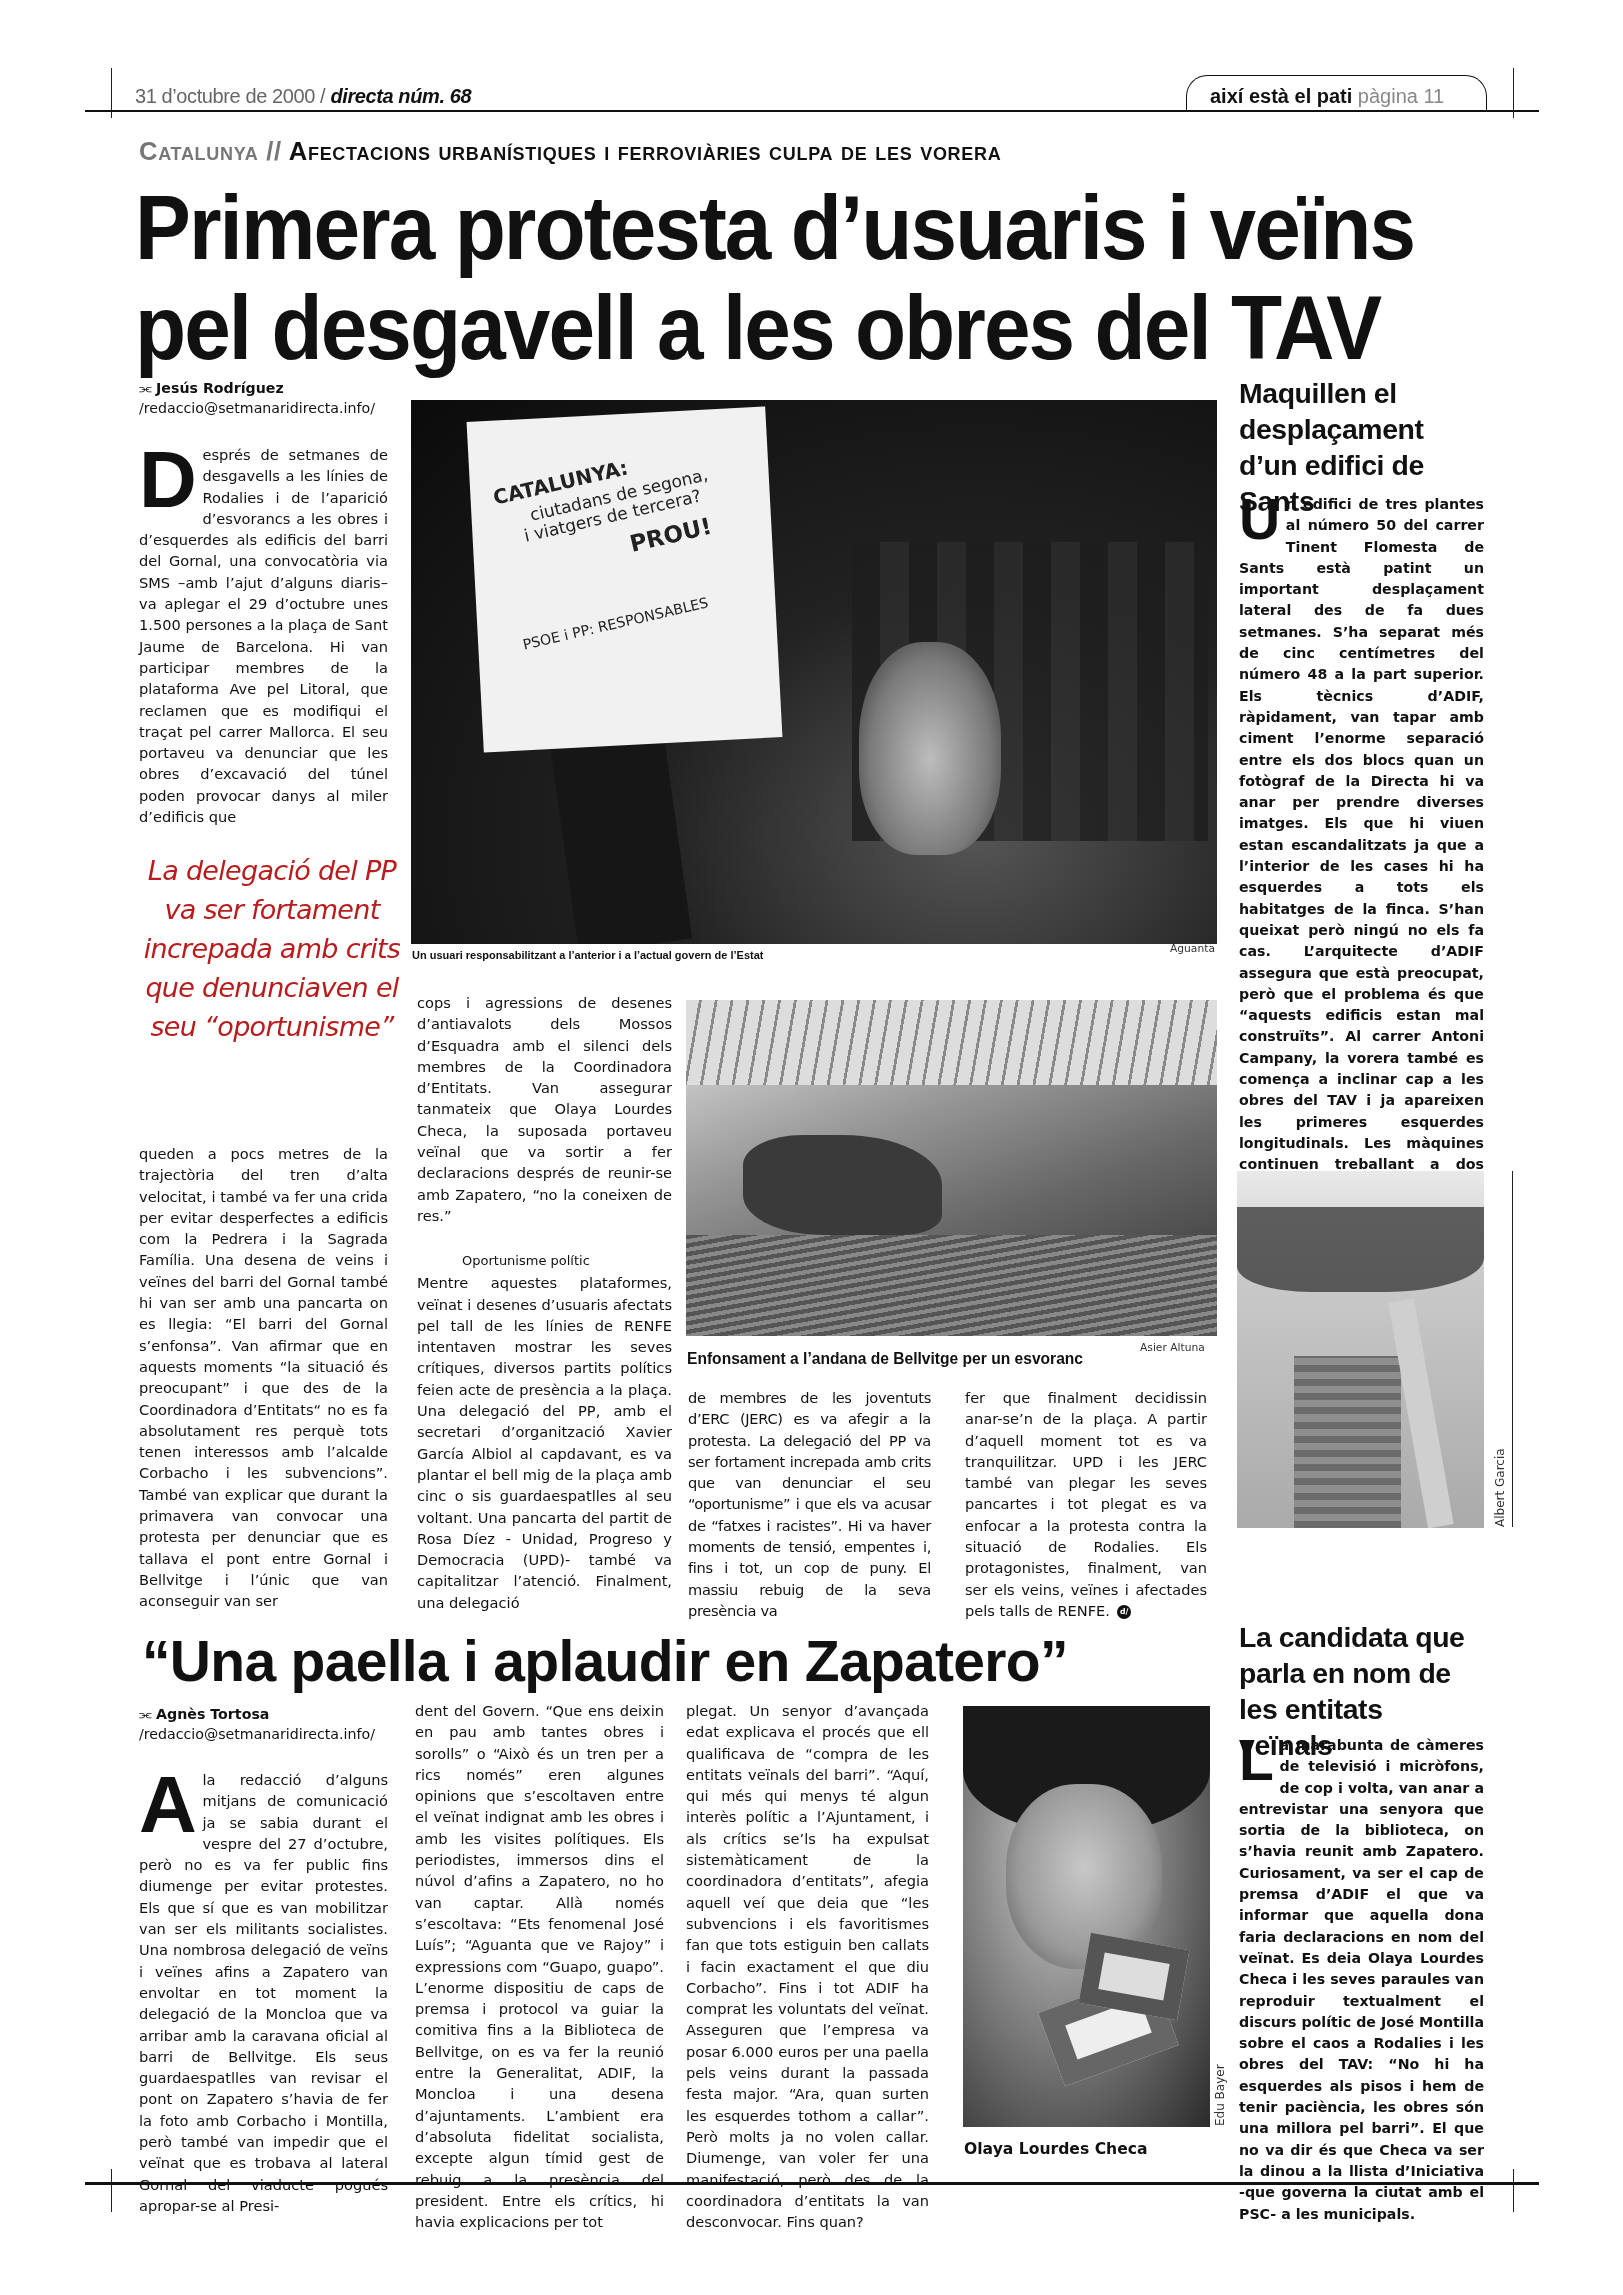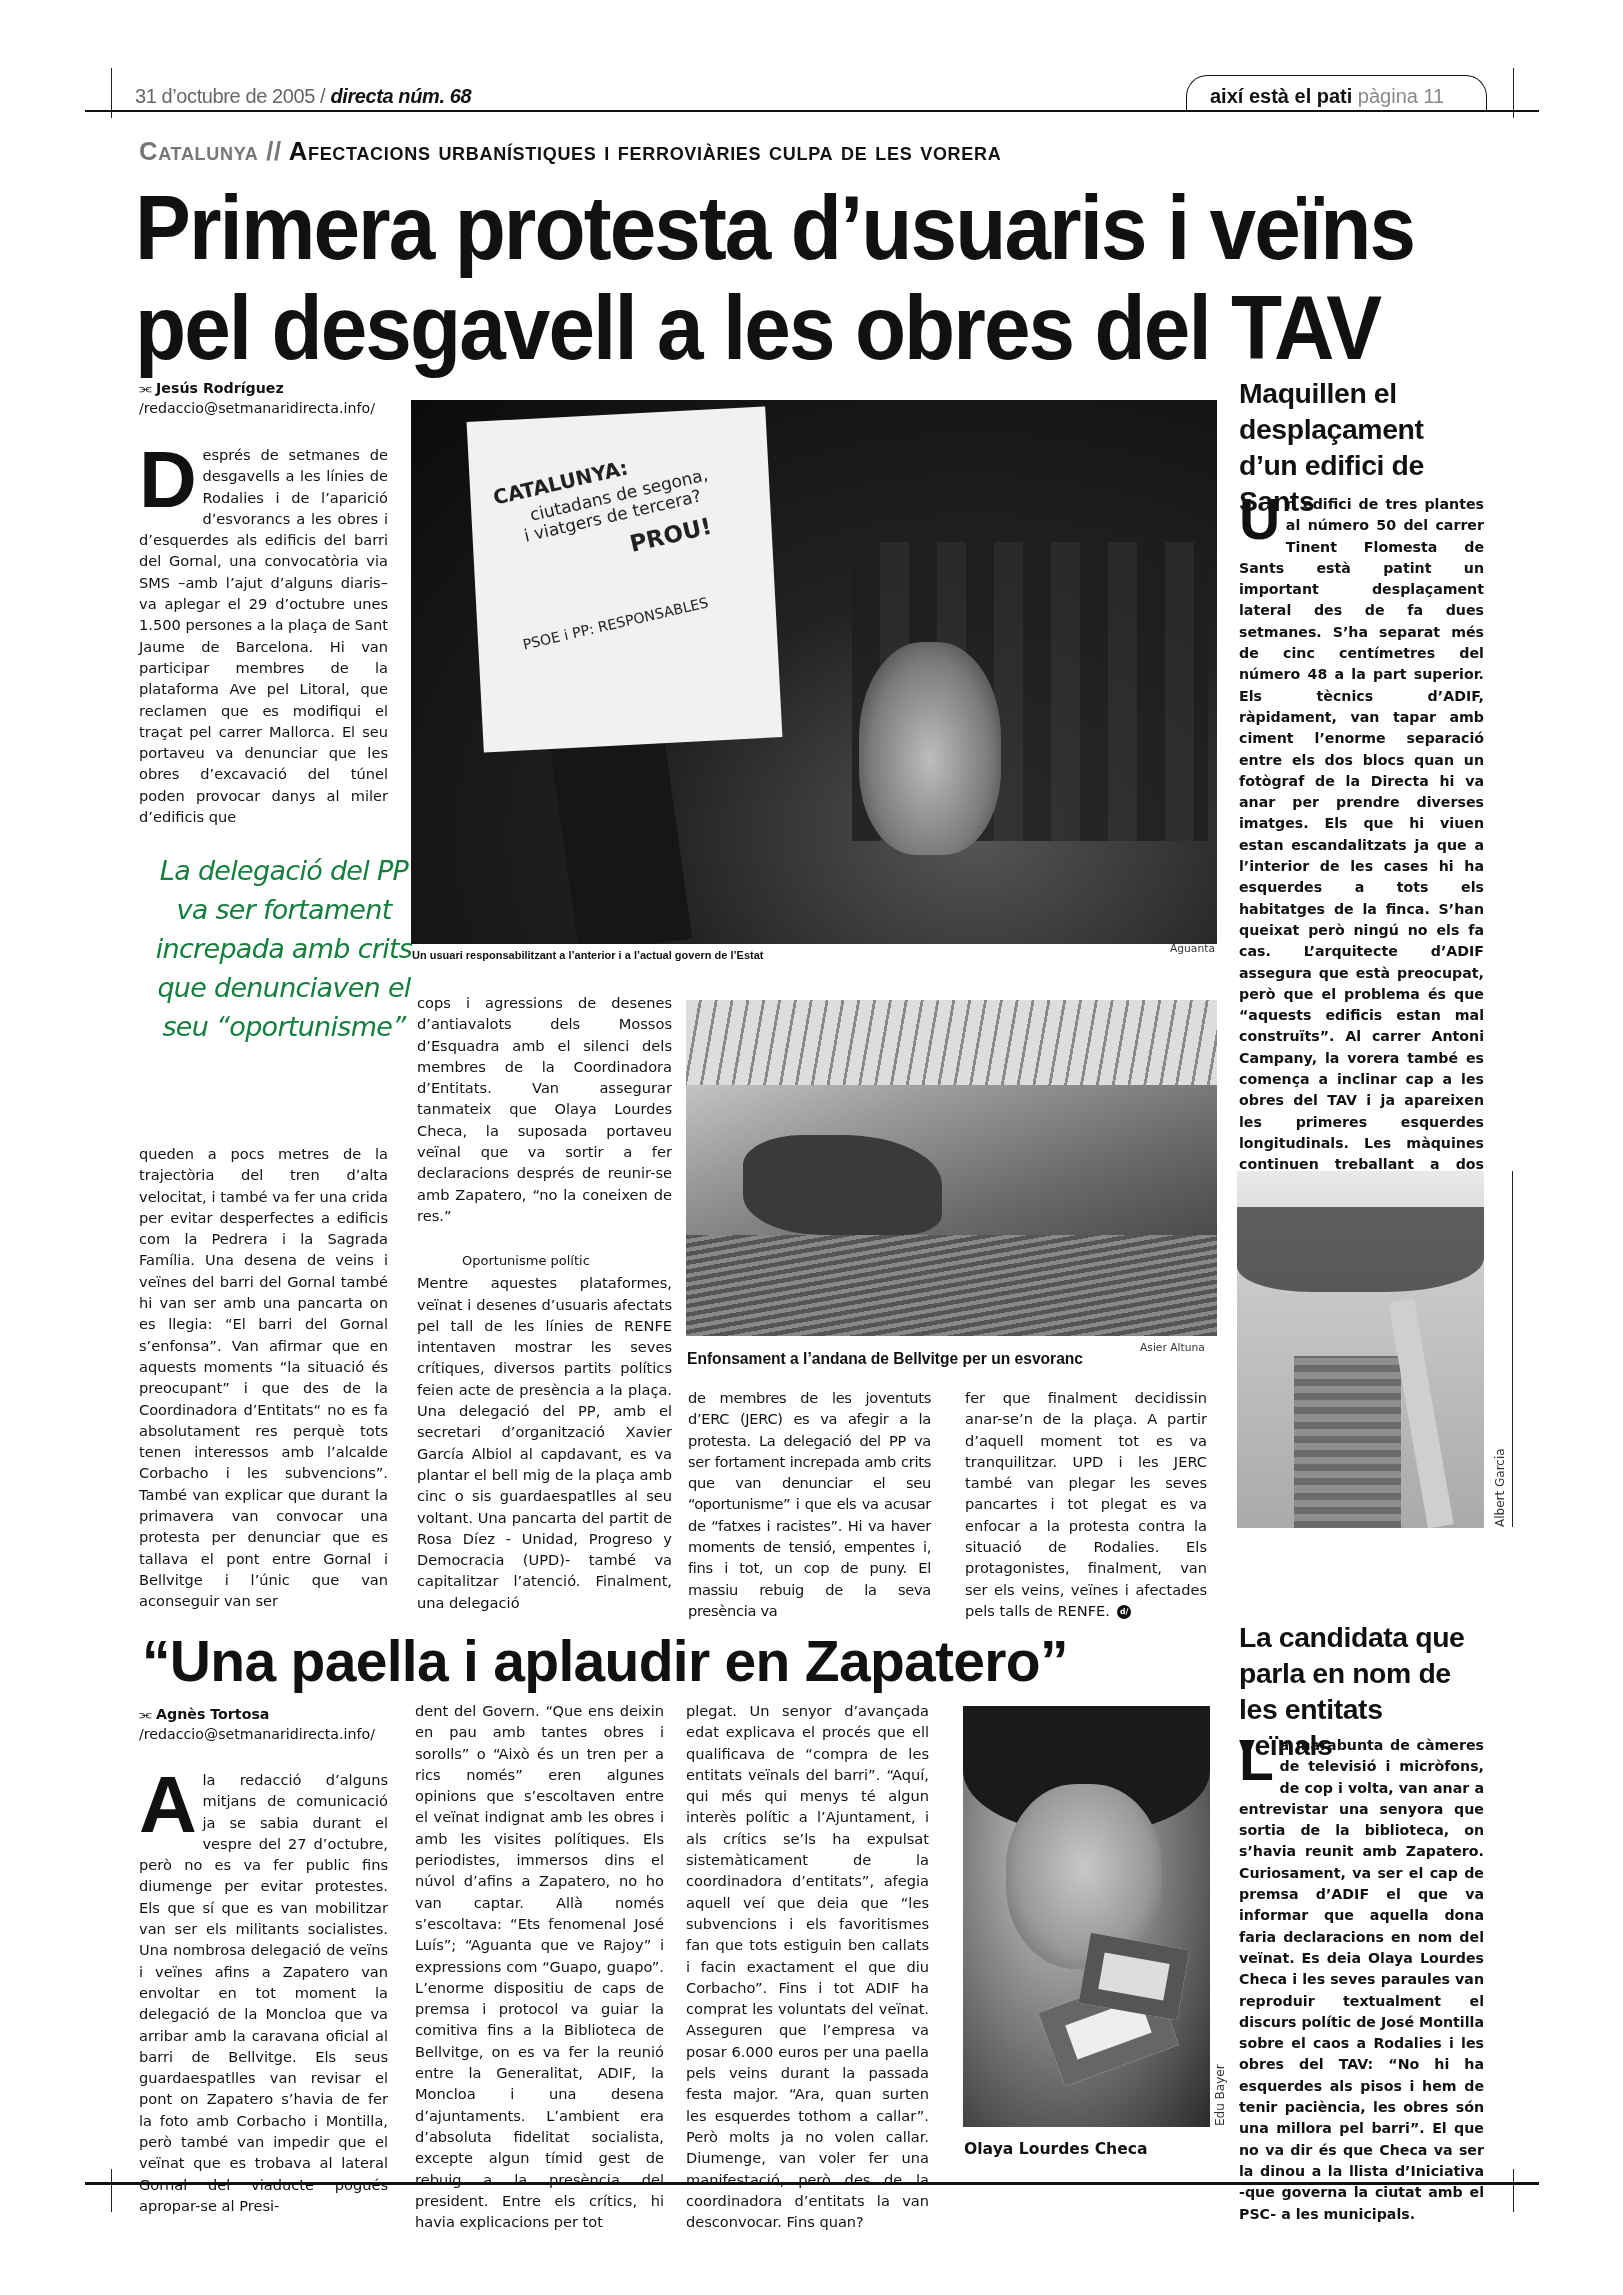--- a/index.html
+++ b/index.html
@@ -24,22 +24,22 @@
               font-size:91px; line-height:100px; letter-spacing:-2.1px; transform:scaleX(0.92); transform-origin:left top; }
   
   .byline { font-family:"DejaVu Sans", sans-serif; font-size:14.2px; line-height:20px; }
   .byline .name { font-weight:bold; }
   .byline .eye { font-size:14.2px; margin-right:4.3px; }
   
   .col { font-family:"DejaVu Sans", sans-serif; font-size:14.6px; line-height:21.3px; text-align:justify; color:#111; hyphens:manual; }
   .col p { margin:0; }
   .dropcap { float:left; font-family:"Liberation Sans", sans-serif; font-weight:900; font-size:80px; line-height:65px; margin:2.8px 5.7px 0 0; }
   .bold-col { font-weight:bold; }
-  .pull { left:149px; top:851px; width:270px; text-align:center; font-family:"DejaVu Sans", sans-serif; font-style:italic;
-          color:#15803d; font-size:27px; line-height:39px; letter-spacing:-0.7px; }
+  .pull { left:137px; top:851px; width:270px; text-align:center; font-family:"DejaVu Sans", sans-serif; font-style:italic;
+          color:#b91c1c; font-size:27px; line-height:39px; letter-spacing:-0.7px; }
   .subhead { font-weight:normal; font-size:13px; margin:23px 0 0 45px; line-height:23px; }
   
   .photo { position:absolute; overflow:hidden; }
   .caption { font-family:"Liberation Sans", sans-serif; font-weight:bold; font-size:11px; color:#111; }
   .credit { font-family:"DejaVu Sans", sans-serif; font-size:10.7px; color:#333; }
   .side-head { font-family:"Liberation Sans", sans-serif; font-weight:bold; font-size:28.4px; line-height:36px; letter-spacing:-0.4px; }
   .quote-head { left:142px; top:1628px; font-family:"Liberation Sans", sans-serif; font-weight:bold; font-size:57px; letter-spacing:-0.7px; }
   .end-mark { display:inline-block; width:14.2px; height:14.2px; border-radius:50%; background:#111; color:#fff; font-size:7.8px;
               text-align:center; line-height:14.2px; font-weight:bold; margin-left:7.1px; vertical-align:middle; }
   .rot { transform:rotate(-90deg); transform-origin:left top; white-space:nowrap; }
@@ -48,21 +48,21 @@
 <body>
 
 <div class="vline" style="left:111px; top:68px; height:50px;"></div>
 <div class="vline" style="left:1513px; top:68px; height:50px;"></div>
 <div class="hline" style="left:85px; top:110px; width:1454px; height:2.1px;"></div>
 <div class="vline" style="left:111px; top:2169px; height:43px;"></div>
 <div class="vline" style="left:1513px; top:2169px; height:43px;"></div>
 <div class="hline" style="left:85px; top:2182px; width:1454px;"></div>
 
 <div class="abs hdr-left">
-  <span>31 d’octubre de 2005 /</span>
+  <span>31 d’octubre de 2000 /</span>
   <b>directa núm. 68</b>
 </div>
 <div class="abs hdr-tab"></div>
 <div class="abs hdr-right">
   <b>així està el pati</b>
   <span>pàgina 11</span>
 </div>
 
 <div class="abs kicker">
   <span class="sec">Catalunya //</span>

